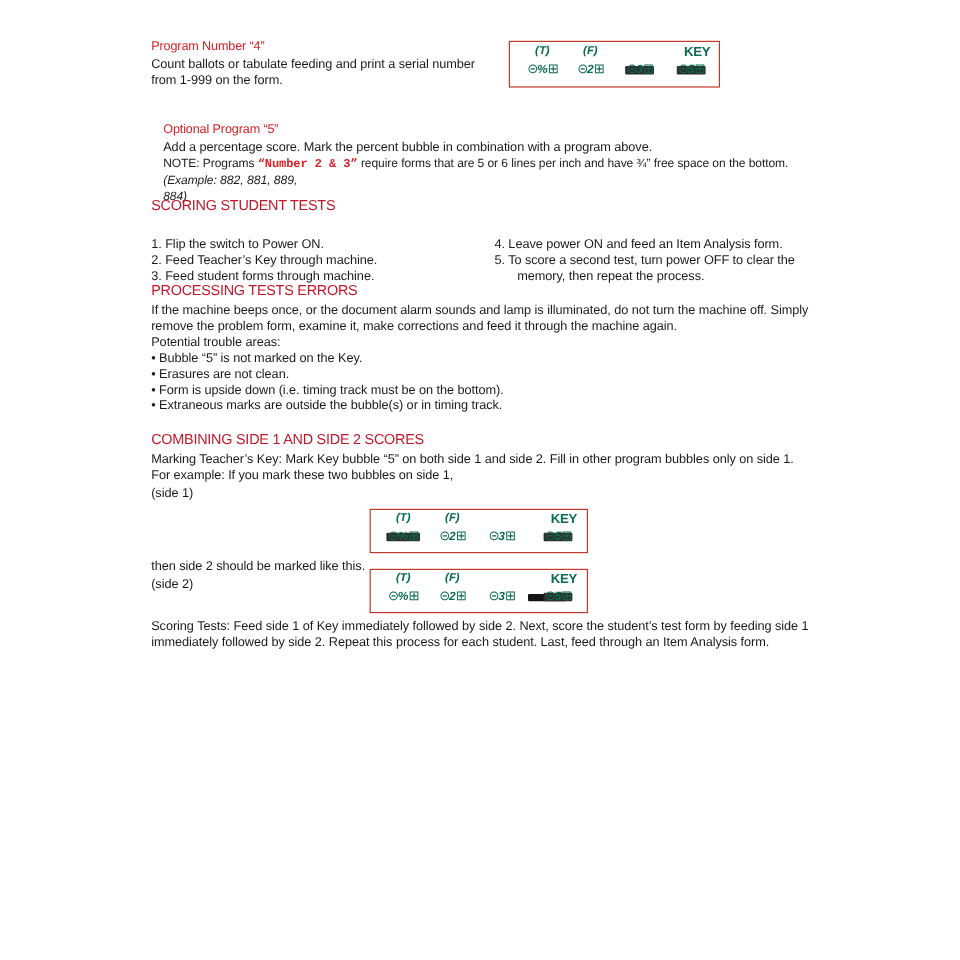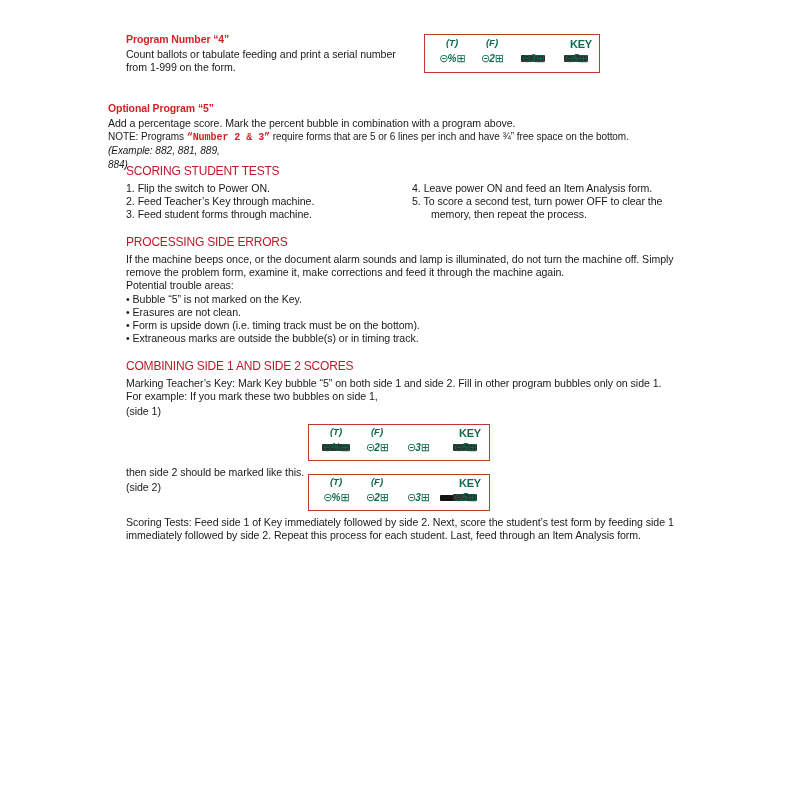--- a/index.html
+++ b/index.html
@@ -17,21 +17,21 @@
   }
   .page {
     position: absolute;
     left: 0; top: 0;
     width: 800px; height: 800px;
   }
 
   
   .sub-head {
     font-size: 10.5px;
-    font-weight: bold;
+    font-weight: normal;
     color: #d62026;
     line-height: 13px;
     margin: 0;
     letter-spacing: -0.1px;
   }
   .sect-head {
     font-size: 12px;
     font-weight: normal;
     color: #c0182a;
     line-height: 16px;
@@ -158,34 +158,34 @@
         <div class="bub-label">&nbsp;</div>
         <div class="bub filled"><span class="brk">⊝</span><span class="glyph">3</span><span class="brk">⊞</span></div>
       </div>
       <div class="bubcell" style="right:6px; top:3px; width:34px;">
         <div class="bub-label">&nbsp;</div>
         <div class="bub filled"><span class="brk">⊝</span><span class="glyph">5</span><span class="brk">⊞</span></div>
       </div>
     </div>
   </div>
 
-  <div class="blk" style="left:108px; top:102px; width:566px;">
+  <div class="blk" style="left:136px; top:102px; width:566px;">
     <div class="sub-head">Optional Program “5”</div>
     <div class="body-line" style="margin-top:2px;">
       <span>Add a </span><b>percentage score</b><span>. Mark the percent bubble </span><b>in combination</b><span> with a program above.</span>
     </div>
     <div class="body-line" style="font-size:10px;">
       <b>NOTE:</b><span> Programs </span><span class="red-inline">“Number 2 &amp; 3”</span><span> require forms that are 5 or 6 lines per inch and have ¾” free space on the bottom. </span><b class="ital">(Example:</b><span class="small-ital"> 882, 881, 889,</span>
     </div>
     <div class="body-line small-ital" style="font-size:10px;">884)</div>
   </div>
 
   <div class="blk" style="left:126px; top:163px; width:566px;">
     <div class="sect-head">SCORING STUDENT TESTS</div>
-    <div class="cols" style="height:45px; margin-top:3px;">
+    <div class="cols" style="height:45px; margin-top:19px;">
       <div class="col-l">
         <div class="body-line">
           <span>1. </span><span>Flip the switch to </span><b>Power ON</b><span>.</span>
         </div>
         <div class="body-line">
           <span>2. </span><span>Feed </span><b>Teacher’s Key</b><span> through machine.</span>
         </div>
         <div class="body-line">
           <span>3. </span><span>Feed </span><b>student forms</b><span> through machine.</span>
         </div>
@@ -196,21 +196,21 @@
         </div>
         <div class="body-line">
           <span>5. </span><span>To score a </span><b>second test</b><span>, turn power </span><b>OFF</b><span> to clear the</span>
         </div>
         <div class="body-line" style="padding-left:19px;">memory, then repeat the process.</div>
       </div>
     </div>
   </div>
 
   <div class="blk" style="left:126px; top:234px; width:566px;">
-    <div class="sect-head">PROCESSING SIDE ERRORS</div>
+    <div class="sect-head">PROCESSING TESTS ERRORS</div>
     <div class="body-line" style="margin-top:3px;">
       <span>If the machine </span><b>beeps once</b><span>, or the document </span><b>alarm sounds</b><span> and lamp is </span><b>illuminated</b><span>, do </span><b>not</b><span> turn the machine off. Simply</span>
     </div>
     <div class="body-line">remove the problem form, examine it, make corrections and feed it through the machine again.</div>
     <div class="body-line">Potential trouble areas:</div>
     <div class="body-line">
       <span>• Bubble “</span><b>5</b><span>” is not marked on the Key.</span>
     </div>
     <div class="body-line">• Erasures are not clean.</div>
     <div class="body-line">

